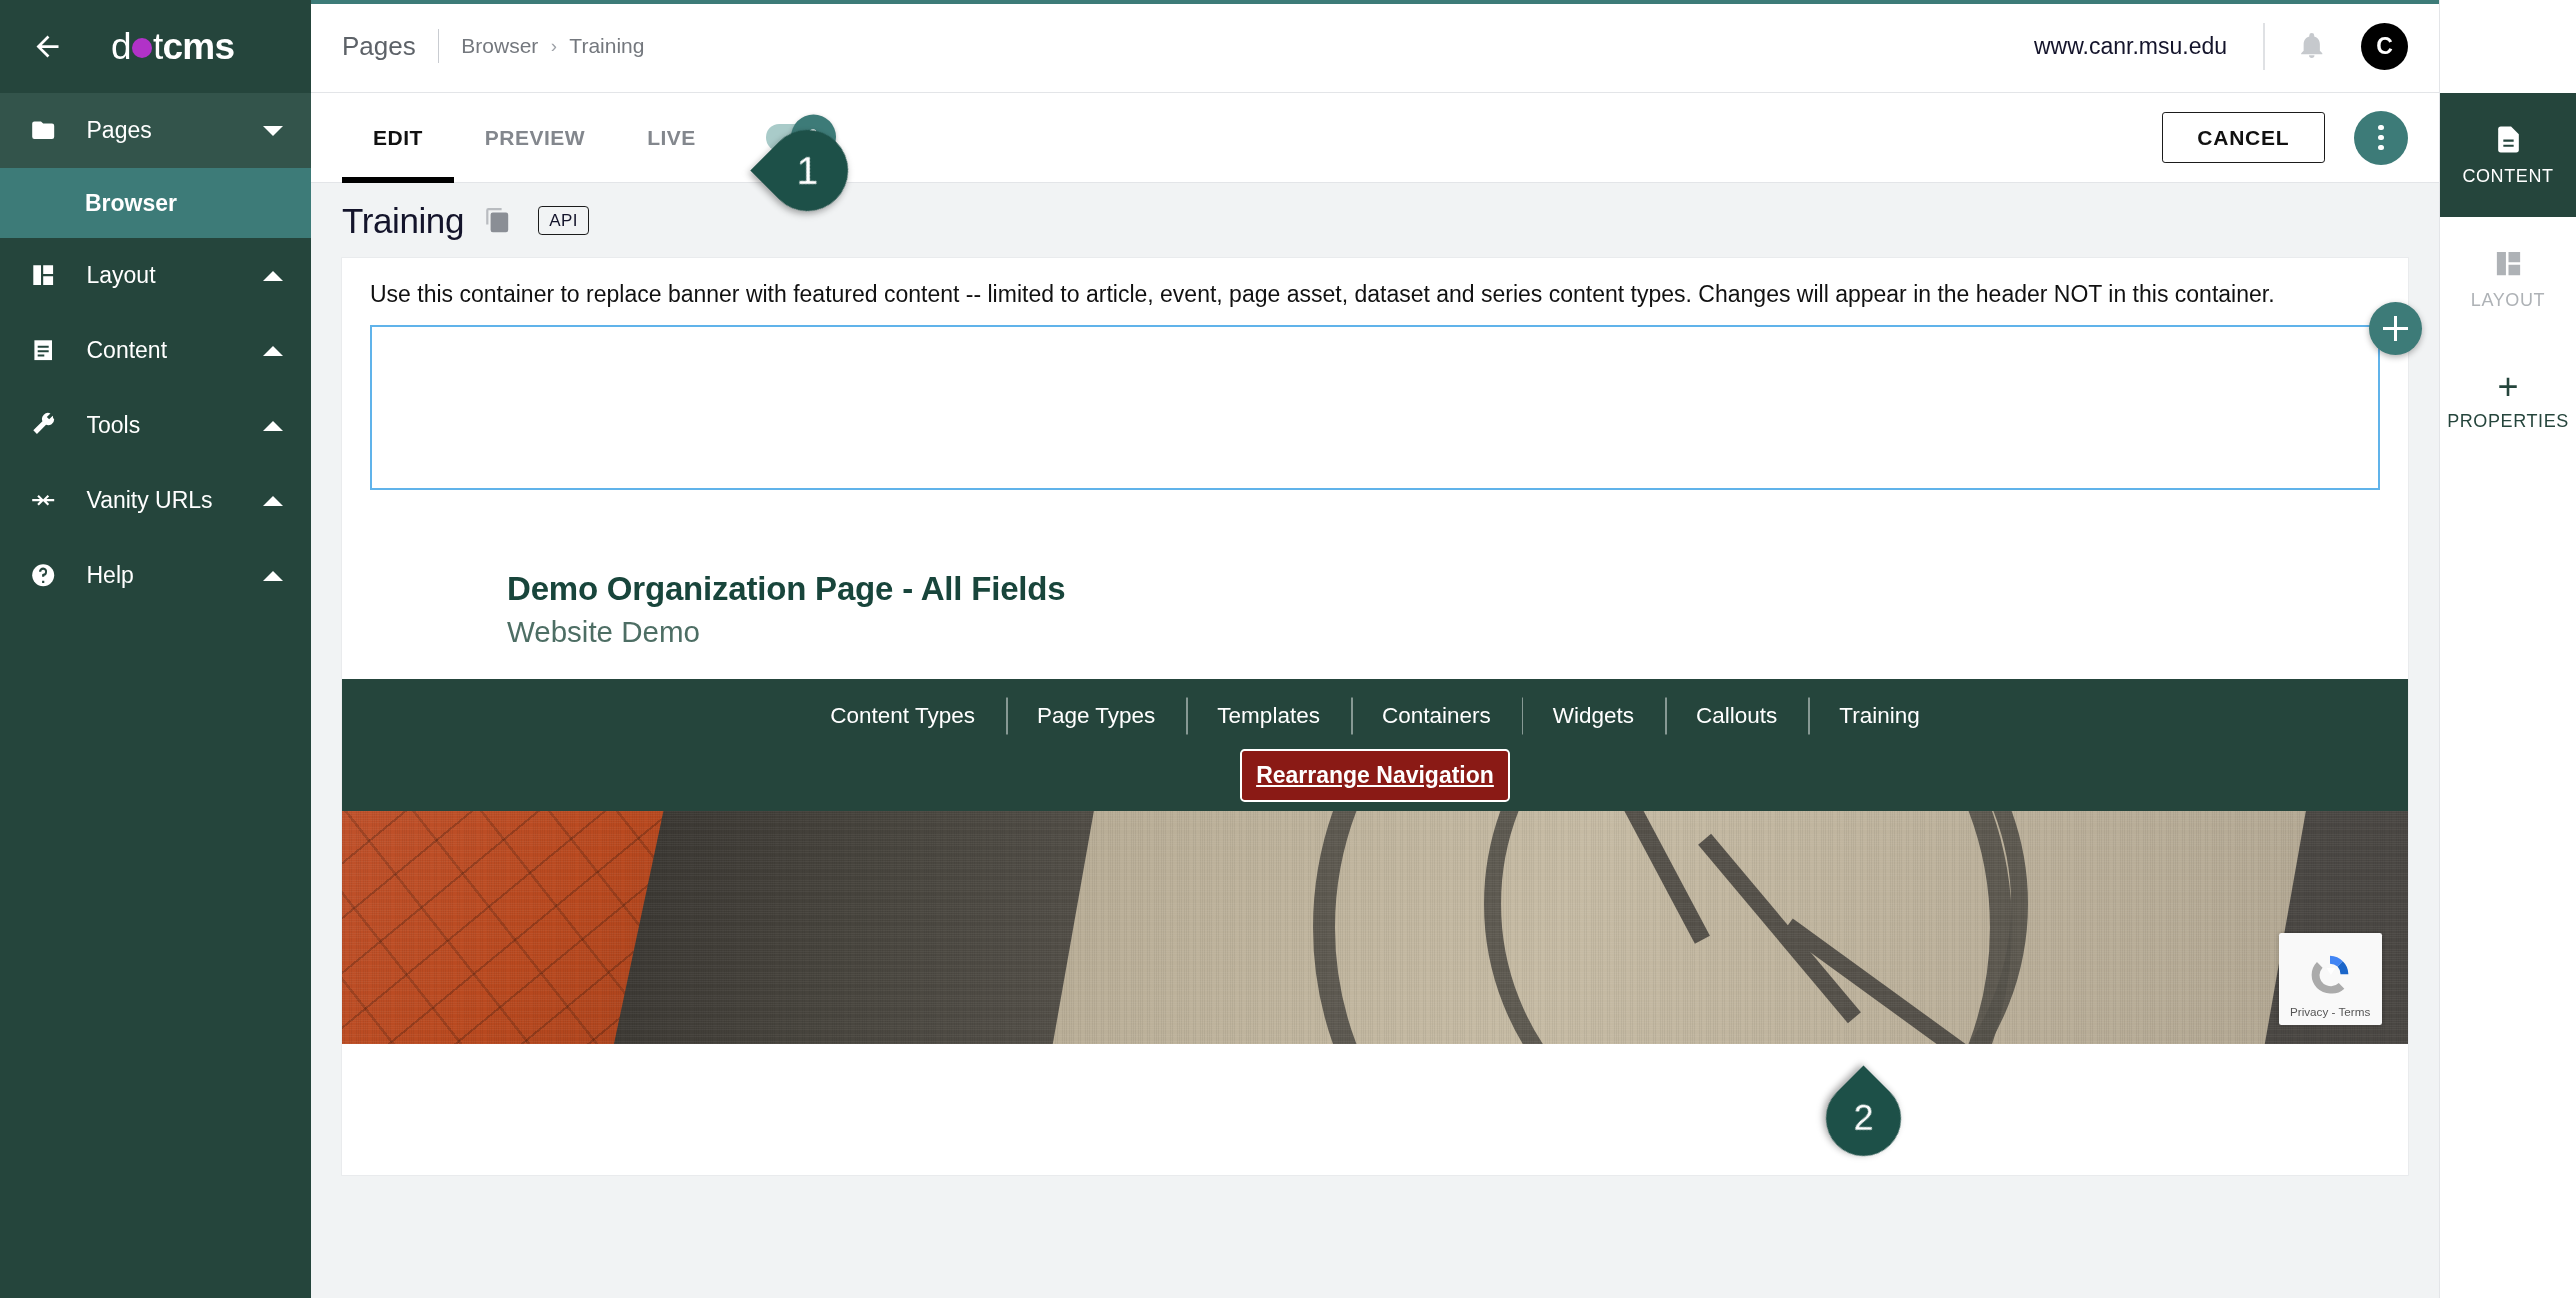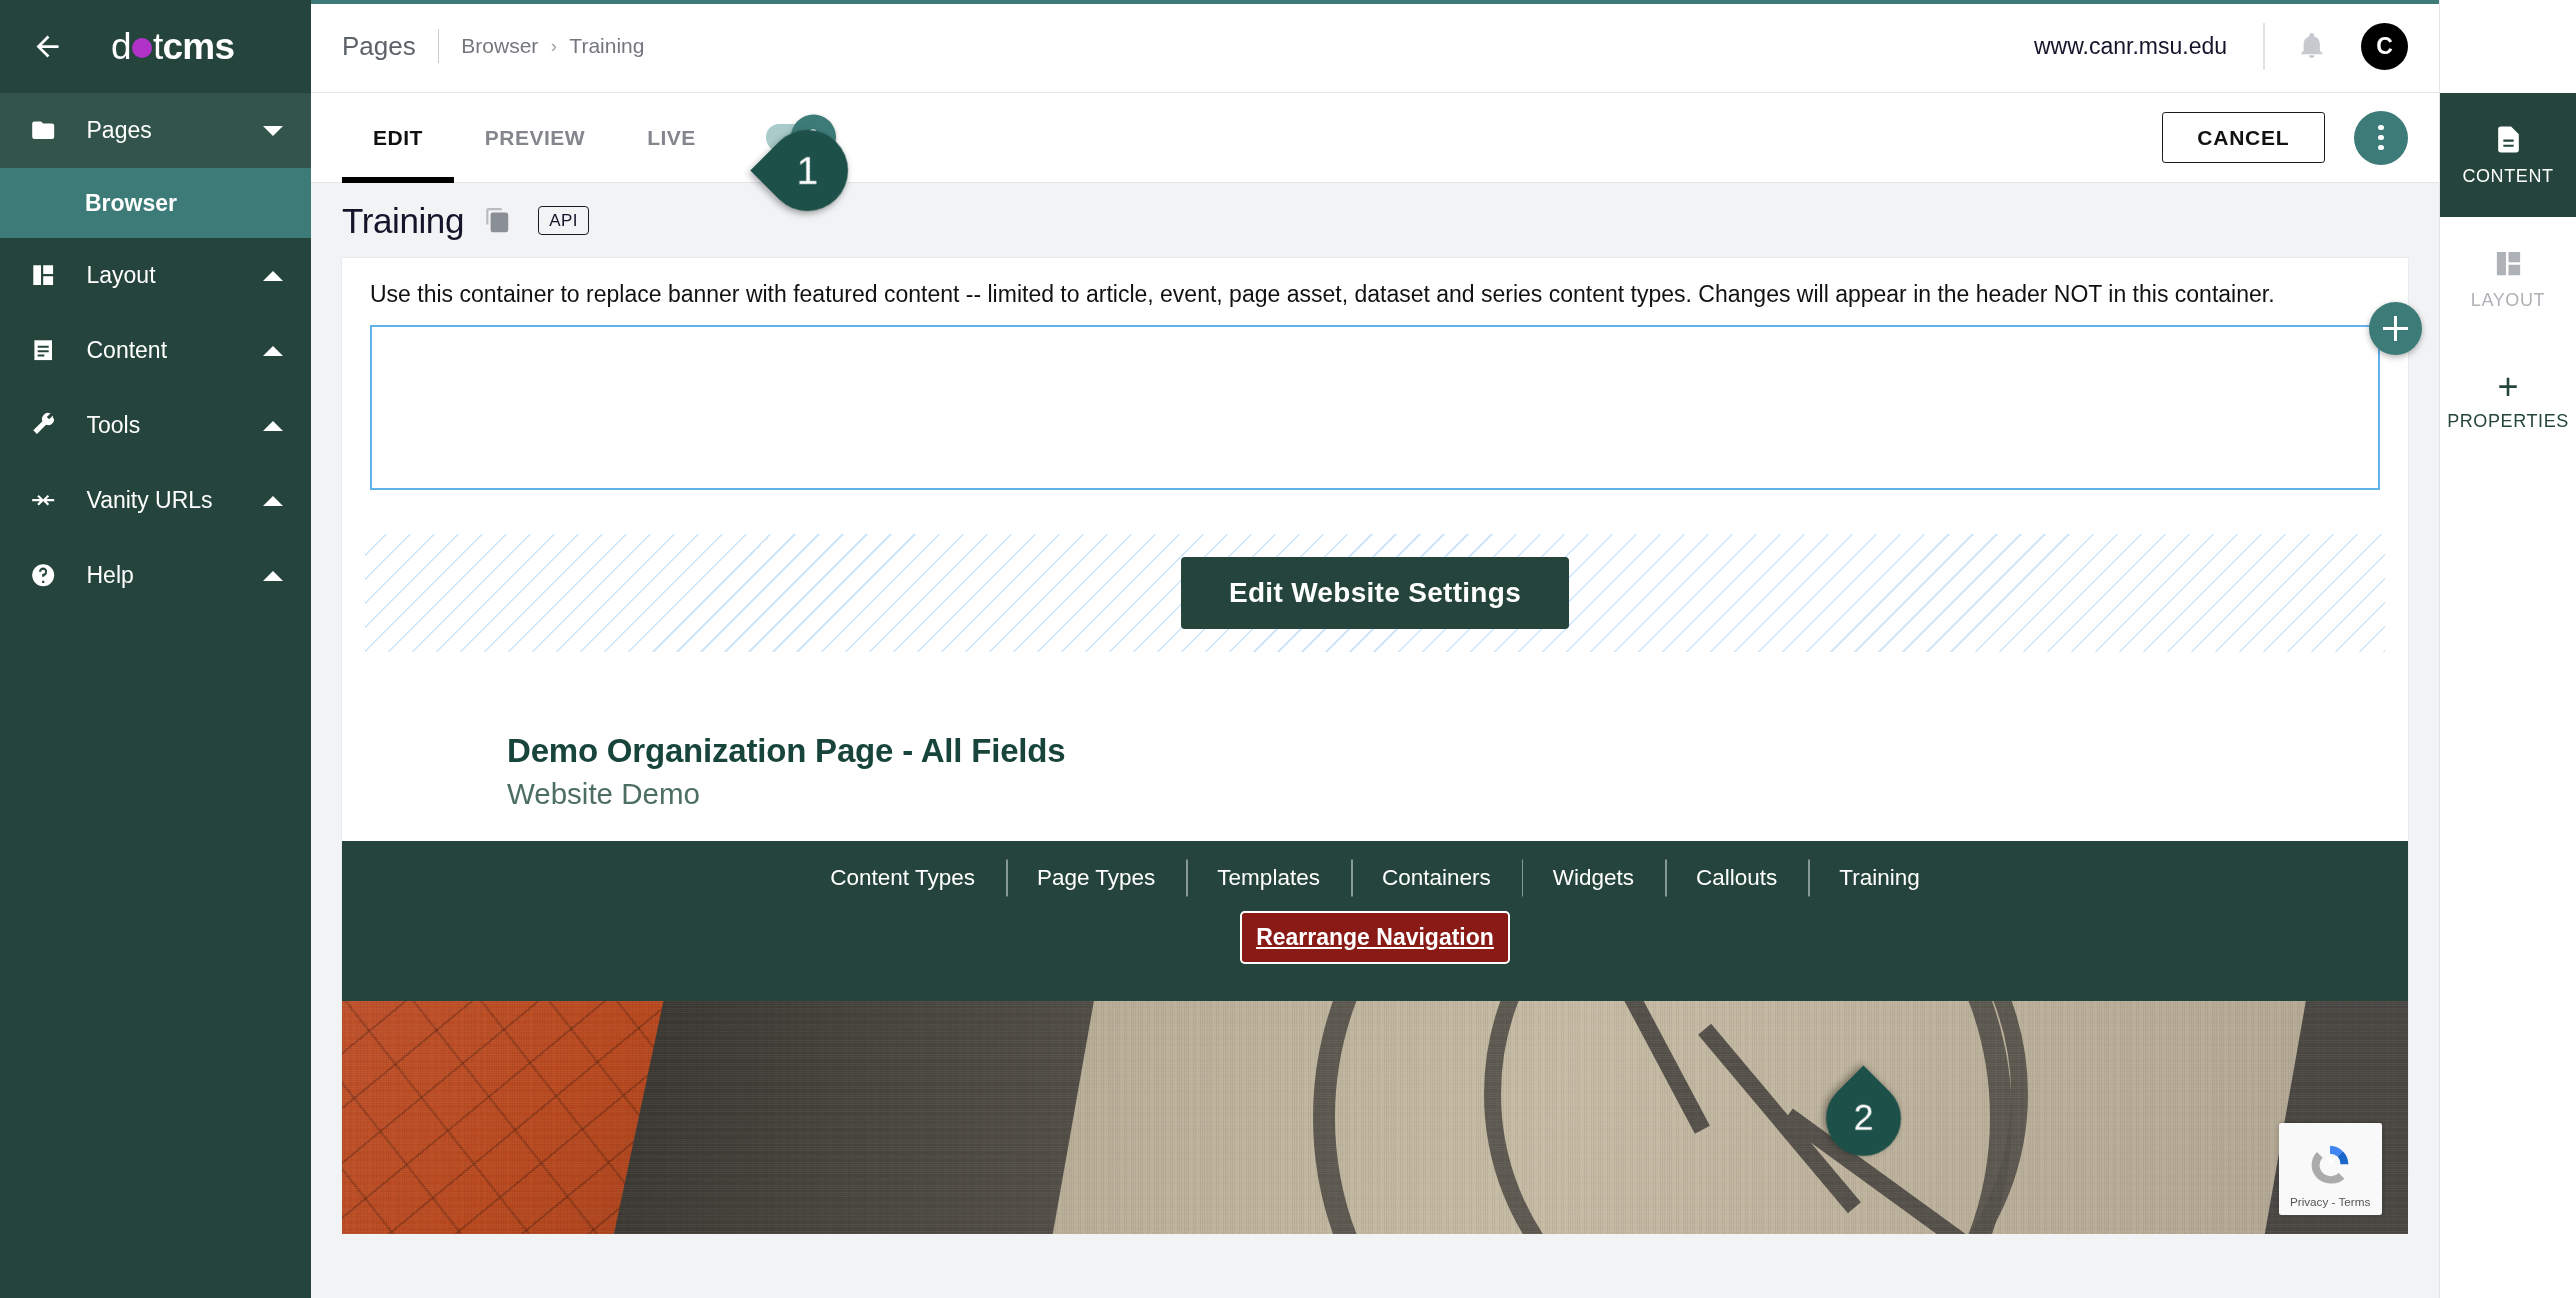--- a/index.html
+++ b/index.html
@@ -394,21 +394,21 @@
   .org-sub {
     margin-top: 7.8px;
     font-size: 29.5px; font-weight: 300;
     color: #4d6e64;
   }
 
   
   .site-nav {
     margin-top: 29.5px;
     background: #25453c;
-    height: 160px;
+    height: 132px;
     position: relative;
     display: flex; flex-direction: column;
     align-items: center;
   }
   .site-nav-links {
     display: flex; align-items: center;
     height: 70px;
     padding-top: 4.7px;
   }
   .site-nav-link {
@@ -717,23 +717,20 @@
 
       </div>
 
       <div class="page-canvas">
 
         <div class="container-note">Use this container to replace banner with featured content -- limited to article, event, page asset, dataset and series content types. Changes will appear in the header NOT in this container.</div>
         <div class="add-fab"></div>
 
         <div class="empty-container"></div>
 
-        <div class="hatch-strip">
-          <button class="settings-btn">Edit Website Settings</button>
-        </div>
 
         <div class="brand-block">
           <div class="org-title">Demo Organization Page - All Fields</div>
           <div class="org-sub">Website Demo</div>
         </div>
 
         <nav class="site-nav">
           <div class="site-nav-links">
             <span class="site-nav-link">Content Types</span>
             <span class="site-nav-link">Page Types</span>

